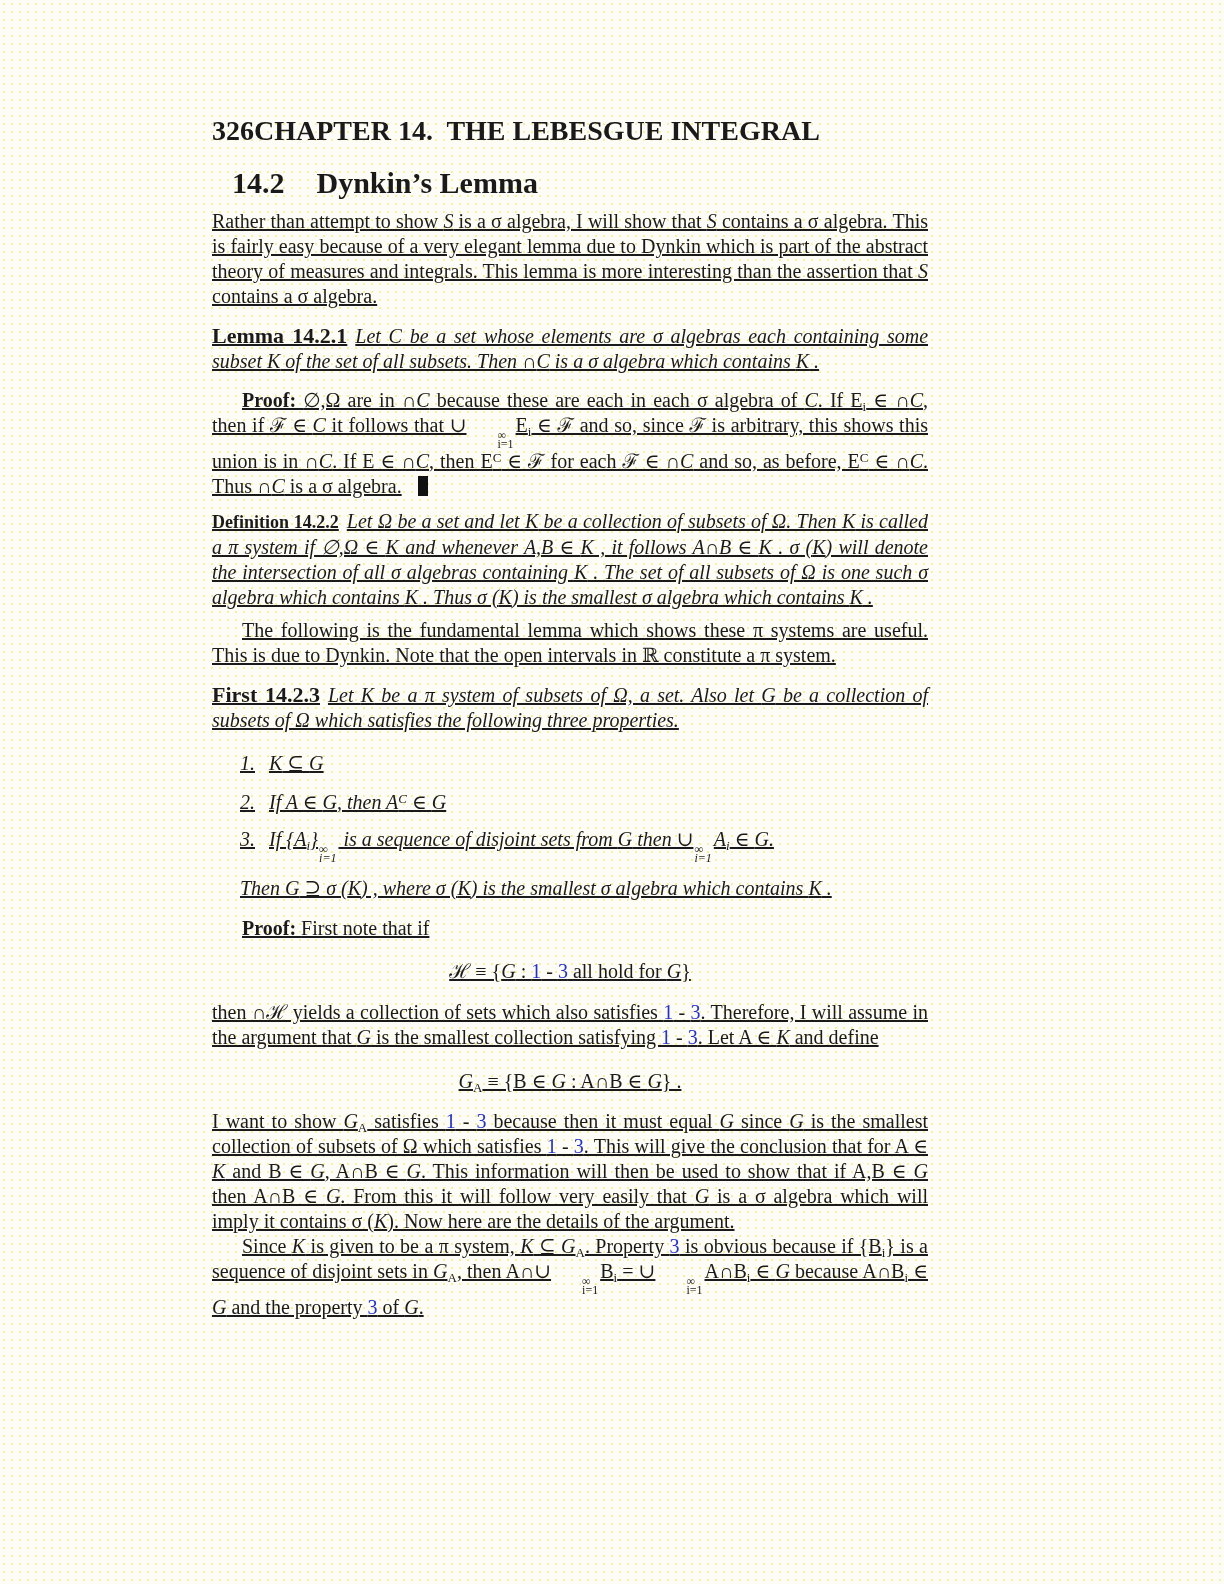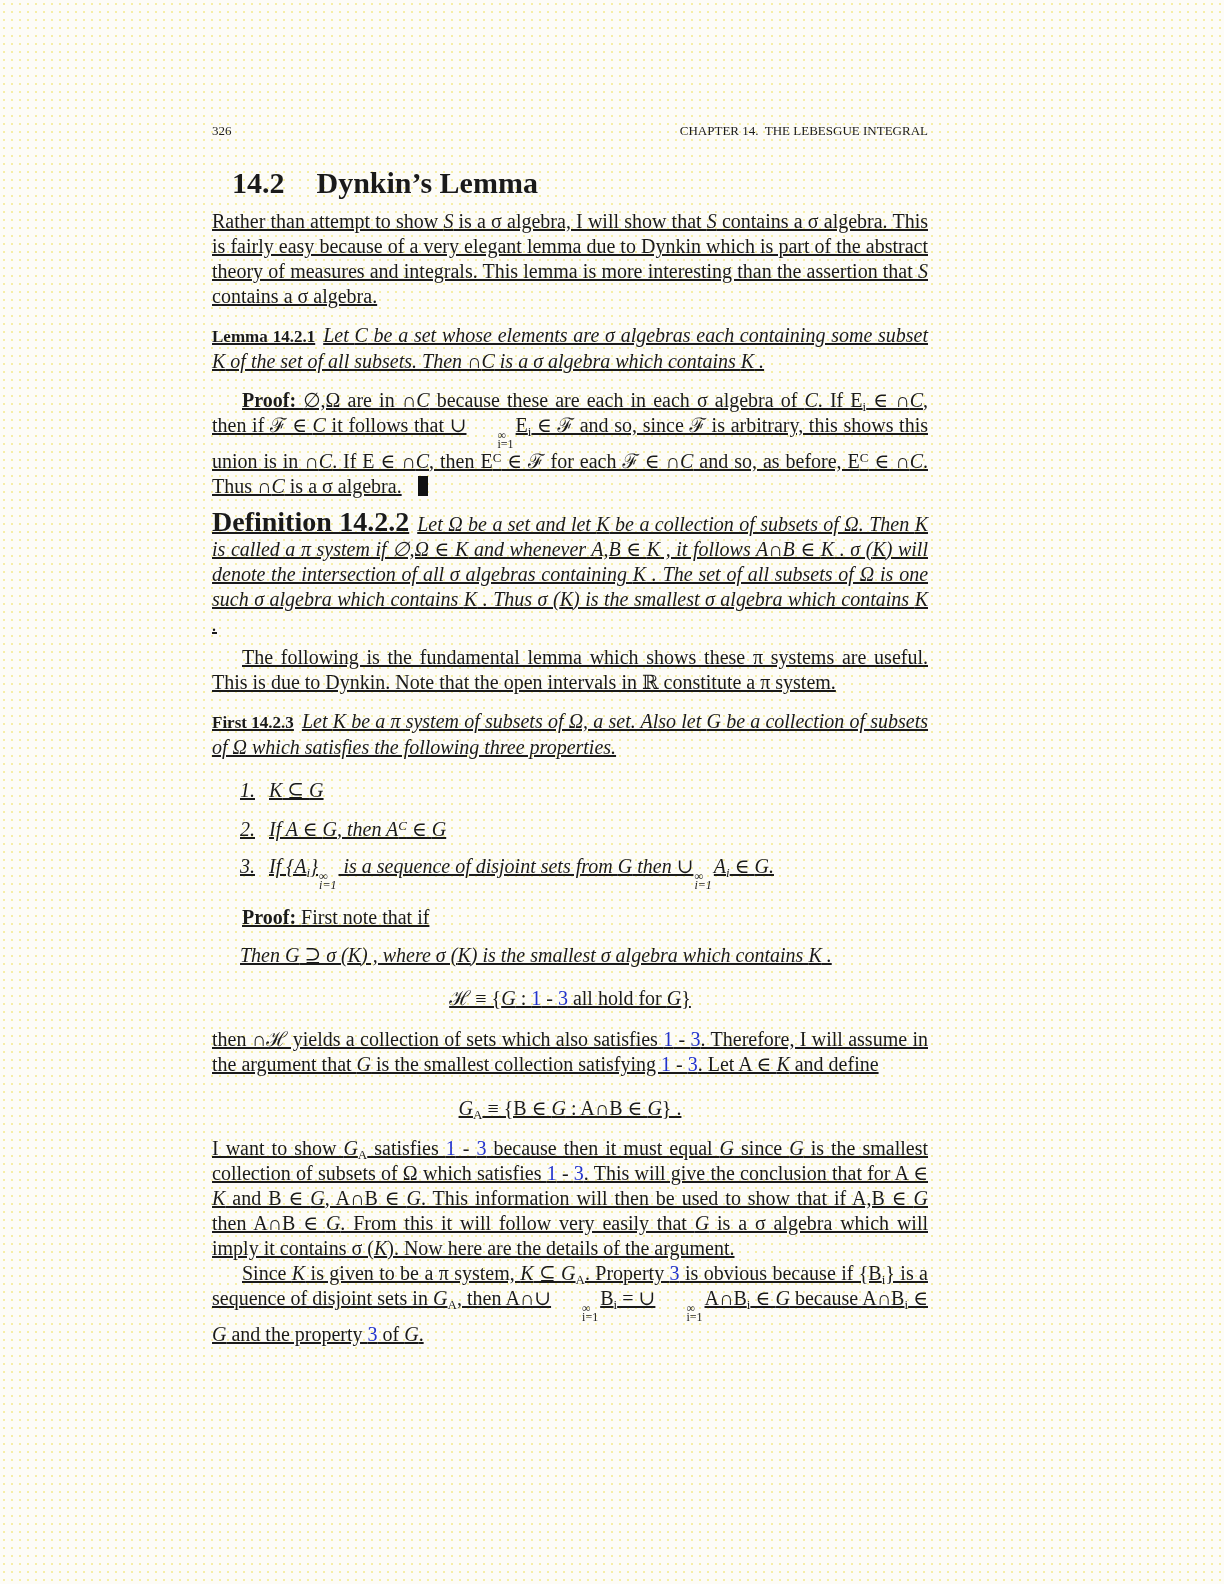--- a/index.html
+++ b/index.html
@@ -5,33 +5,33 @@
   html,body{margin:0;padding:0;background:#e8e8e8;}
   .page{
     position:relative;width:1224px;height:1584px;overflow:hidden;
     background-color:#fdfcf7;
     background-image:radial-gradient(circle, #f6eea6 0.9px, rgba(255,255,255,0) 1.2px);
     background-size:8px 8px;
     font-family:"Liberation Serif","DejaVu Serif",serif;
     color:#1a1a1a;
   }
   .col{position:absolute;left:212px;top:118px;width:716px;}
-  .hdr{display:flex;justify-content:space-between;font-size:13px;line-height:25px;}
+  .hdr{display:flex;font-size:28px;line-height:25px;font-weight:bold;}
   .hdr span{white-space:pre;}
   .sec{font-size:30px;font-weight:bold;line-height:36px;margin:22px 0 0 20px;}
   .sec .num{margin-right:32px;}
   p{margin:0;text-decoration:underline;}
   .body{font-size:20px;line-height:25px;text-align:justify;}
   .ital{font-style:italic;}
   .ind{text-indent:30px;}
   .li{margin-left:28px;}
   .mk{margin-right:14px;}
   .eq{font-size:20px;line-height:30px;text-align:center;}
-  .head{font-style:normal;font-weight:bold;font-size:17px;margin-right:8px;}
-  .headbig{font-style:normal;font-weight:bold;font-size:28px;margin-right:8px;}
+  .head{font-style:normal;font-weight:bold;font-size:22px;margin-right:8px;}
+  .headbig{font-style:normal;font-weight:bold;font-size:18px;margin-right:8px;}
   .b{font-weight:bold;}
   .ref{color:#2233cc;}
   .scr{font-style:italic;}
   sup,sub{font-size:13px;line-height:0;}
   sub{vertical-align:-4px;}
   sup{vertical-align:6px;}
   .stk{display:inline-flex;flex-direction:column;align-items:flex-start;font-size:12px;line-height:9px;vertical-align:-7px;margin:0 2px 0 1px;}
   .qed{display:inline-block;width:10px;height:20px;background:#111;vertical-align:-3px;margin-left:16px;}
 </style>
 </head>
@@ -55,22 +55,22 @@
       <p class="body ital" style="margin-top: 14px;"><span class="head">First 14.2.3</span><span>Let <span class="scr">K</span> be a π system of subsets of Ω, a set. Also let <span class="scr">G</span> be a collection of subsets of Ω which satisfies the following three properties.</span></p>
       <p class="body ital li" style="margin-top: 18px;"><span class="mk">1.</span><span><span class="scr">K</span> ⊆ <span class="scr">G</span></span></p>
       <p class="body ital li" style="margin-top: 14px;"><span class="mk">2.</span><span>If A ∈ <span class="scr">G</span>, then A</span><sup>C</sup><span> ∈ <span class="scr">G</span></span></p>
       <p class="body ital li" style="margin-top: 12px;"><span class="mk">3.</span><span>If {A</span><sub>i</sub><span>}</span><span class="stk">
           <span>∞</span>
           <span>i=1</span>
         </span><span> is a sequence of disjoint sets from <span class="scr">G</span> then ∪</span><span class="stk">
           <span>∞</span>
           <span>i=1</span>
         </span><span>A</span><sub>i</sub><span> ∈ <span class="scr">G</span>.</span></p>
+      <p class="body ital li" style="margin-top: 13px;"><span>Then <span class="scr">G</span> ⊇ σ (<span class="scr">K</span>) , where σ (<span class="scr">K</span>) is the smallest σ algebra which contains <span class="scr">K</span> .</span></p>
       <p class="body ind" style="margin-top: 15px;"><span class="b">Proof: </span><span>First note that if</span></p>
-      <p class="body ital li" style="margin-top: 13px;"><span>Then <span class="scr">G</span> ⊇ σ (<span class="scr">K</span>) , where σ (<span class="scr">K</span>) is the smallest σ algebra which contains <span class="scr">K</span> .</span></p>
       <p class="eq" style="margin-top: 15px;"><span>ℋ ≡ {<span class="scr">G</span> : </span><span class="ref">1</span><span> - </span><span class="ref">3</span><span> all hold for <span class="scr">G</span>}</span></p>
       <p class="body" style="margin-top: 14px;"><span>then ∩ℋ yields a collection of sets which also satisfies </span><span class="ref">1</span><span> - </span><span class="ref">3</span><span>. Therefore, I will assume in the argument that <span class="scr">G</span> is the smallest collection satisfying </span><span class="ref">1</span><span> - </span><span class="ref">3</span><span>. Let A ∈ <span class="scr">K</span> and define</span></p>
       <p class="eq" style="margin-top: 16px;"><span><span class="scr">G</span></span><sub>A</sub><span> ≡ {B ∈ <span class="scr">G</span> : A∩B ∈ <span class="scr">G</span>} .</span></p>
       <p class="body" style="margin-top: 13px;"><span>I want to show <span class="scr">G</span></span><sub>A</sub><span> satisfies </span><span class="ref">1</span><span> - </span><span class="ref">3</span><span> because then it must equal <span class="scr">G</span> since <span class="scr">G</span> is the smallest collection of subsets of Ω which satisfies </span><span class="ref">1</span><span> - </span><span class="ref">3</span><span>. This will give the conclusion that for A ∈ <span class="scr">K</span> and B ∈ <span class="scr">G</span>, A∩B ∈ <span class="scr">G</span>. This information will then be used to show that if A,B ∈ <span class="scr">G</span> then A∩B ∈ <span class="scr">G</span>. From this it will follow very easily that <span class="scr">G</span> is a σ algebra which will imply it contains σ (<span class="scr">K</span>). Now here are the details of the argument.</span></p>
       <p class="body ind" style="margin-top: 0px;"><span>Since <span class="scr">K</span> is given to be a π system, <span class="scr">K</span> ⊆ <span class="scr">G</span></span><sub>A</sub><span>. Property </span><span class="ref">3</span><span> is obvious because if {B</span><sub>i</sub><span>} is a sequence of disjoint sets in <span class="scr">G</span></span><sub>A</sub><span>, then A∩∪</span><span class="stk">
           <span>∞</span>
           <span>i=1</span>
         </span><span>B</span><sub>i</sub><span> = ∪</span><span class="stk">
           <span>∞</span>
           <span>i=1</span>

